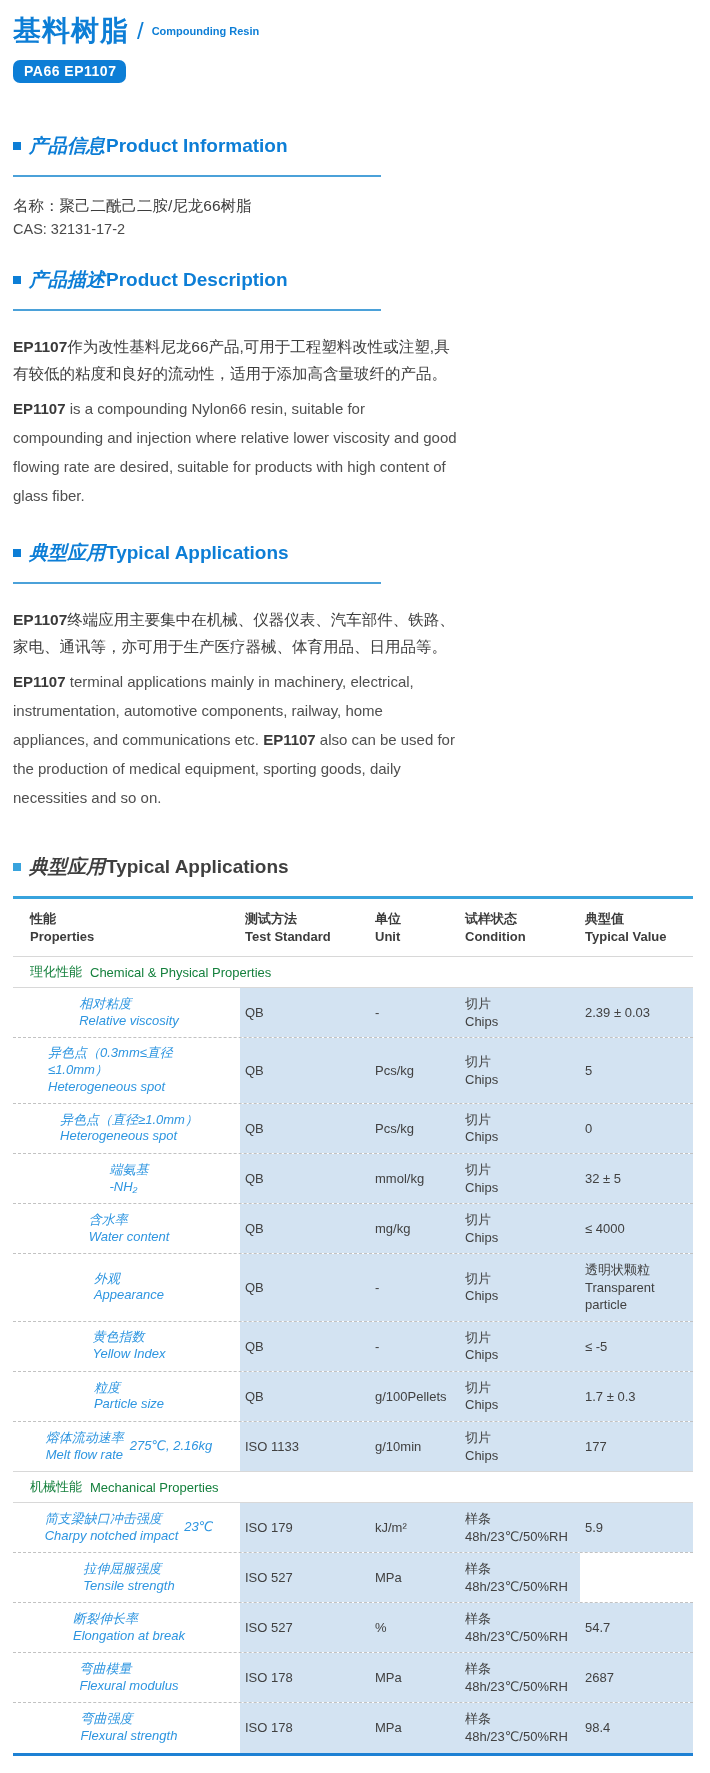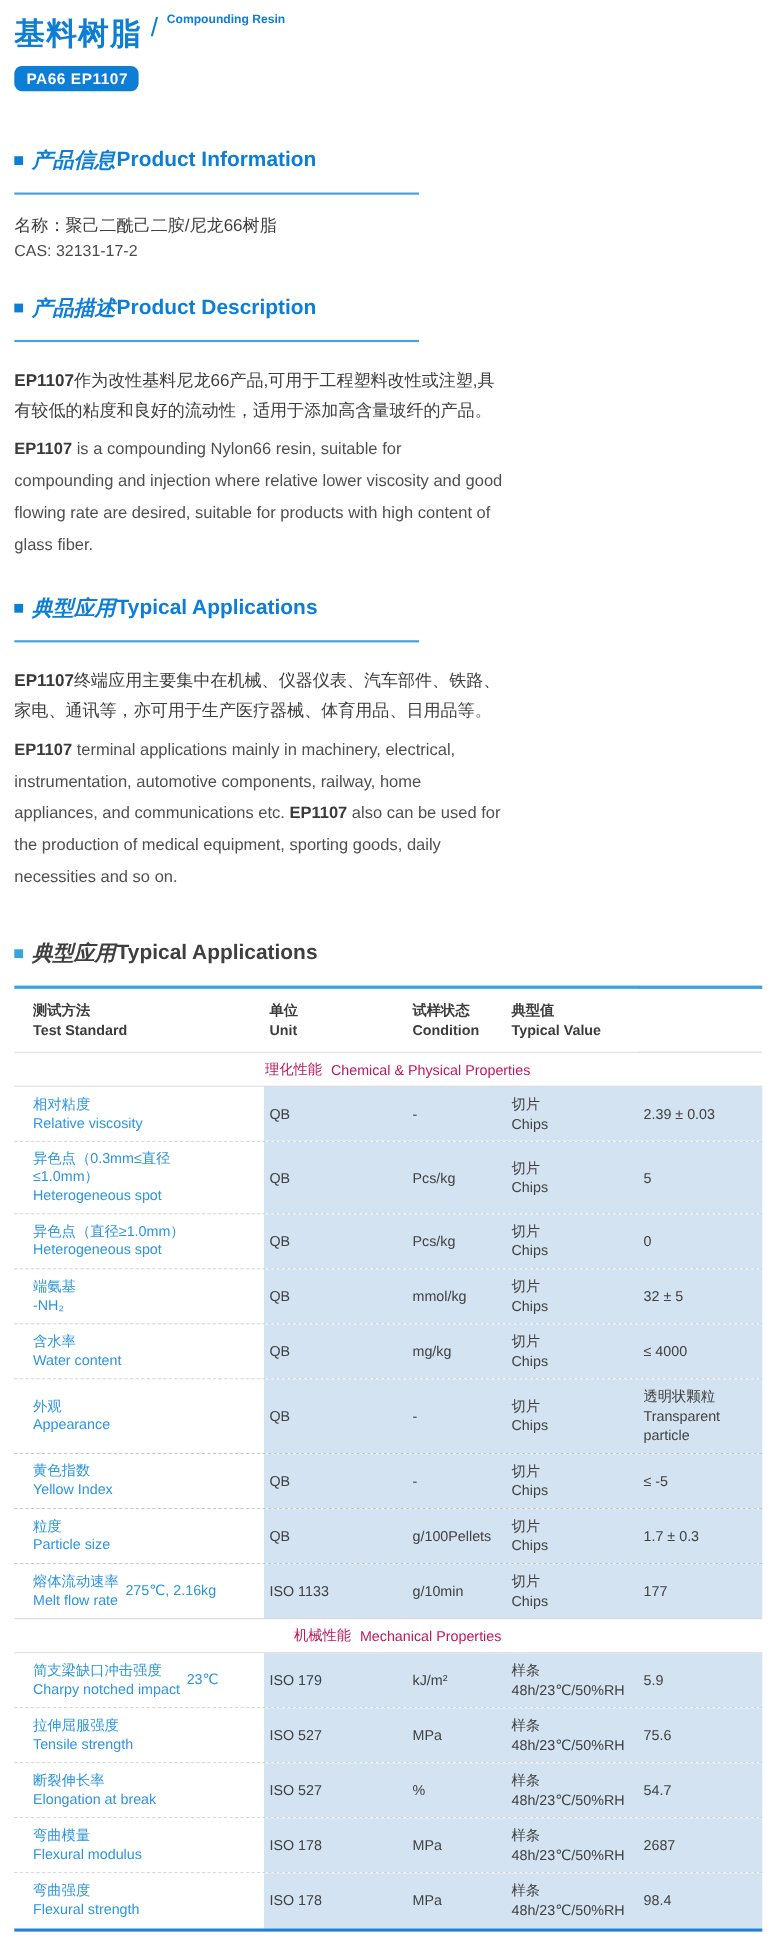--- a/index.html
+++ b/index.html
@@ -18,21 +18,21 @@
   body{
     width:710px;min-height:1773px;
     font-family:"Liberation Sans","DejaVu Sans",sans-serif;
     color:var(--text-dark);
     position:relative;
   }
   .page{width:710px;min-height:1773px;padding:12px 0 80px 0;}
 
   
   .doc-header{padding-left:13px;}
-  .doc-title{display:flex;align-items:flex-start;gap:8px;color:var(--accent);}
+  .doc-title{display:flex;align-items:center;gap:8px;color:var(--accent);}
   .doc-title .t-cn{font-size:28px;font-weight:bold;letter-spacing:1px;}
   .doc-title .t-sep{font-size:24px;font-weight:300;}
   .doc-title .t-en{font-size:11px;font-weight:bold;}
   .badge{
     display:inline-block;margin-top:10px;
     background:var(--accent);color:#ffffff;
     font-size:14px;font-weight:bold;
     padding:3px 10px 4px 11px;border-radius:7px;letter-spacing:.5px;
   }
 
@@ -68,26 +68,26 @@
     display:flex;flex-direction:column;justify-content:center;
   }
   .head-row .cell{font-weight:bold;color:#3c3c3c;padding-top:11px;padding-bottom:11px;background:#ffffff;}
   .head-row .cell:first-child{padding-left:17px;}
   .blue-bg{background:var(--row-bg);}
   .pre{white-space:pre-line;}
   .group-head{
     border-top:1px solid var(--solid-line);
     border-bottom:1px solid var(--solid-line);
     padding:6px 0 6px 17px;background:#ffffff;
-    font-size:13px;color:#be185d;display:flex;gap:8px;align-items:center;justify-content:center;
+    font-size:13px;color:#15803d;display:flex;gap:8px;align-items:center;
   }
   .data-row + .data-row{border-top:1px dashed var(--dash);}
   .prop-cell{
-    flex-direction:row;justify-content:flex-start;align-items:center;
-    padding:7px 12px 7px 17px;color:var(--prop-blue);background:#ffffff;
+    flex-direction:row;justify-content:center;align-items:center;
+    padding:7px 12px 7px 17px;color:var(--prop-blue);background:#ffffff;font-style:italic;
   }
   .prop-name{max-width:162px;line-height:1.3;}
   .prop-cn{display:block;}
   .prop-en{display:block;}
   .prop-cond{text-align:left;line-height:1.3;white-space:pre-line;flex:0 0 auto;margin-left:6px;}
   .data-row{min-height:48px;}
 </style>
 </head>
 <body>
 
@@ -141,20 +141,24 @@
     <div class="sec-head dark">
       <span class="bullet"></span>
       <span class="h-cn">典型应用</span>
       <span class="h-en">Typical Applications</span>
     </div>
   </div>
 
   <div class="ptable">
       <div class="row head-row">
         <div class="cell">
+          <span>性能</span>
+          <span>Properties</span>
+        </div>
+        <div class="cell">
           <span>测试方法</span>
           <span>Test Standard</span>
         </div>
         <div class="cell">
           <span>单位</span>
           <span>Unit</span>
         </div>
         <div class="cell">
           <span>试样状态</span>
           <span>Condition</span>
@@ -309,21 +313,20 @@
         <div class="cell prop-cell">
           <div class="prop-name">
             <span class="prop-cn">拉伸屈服强度</span>
             <span class="prop-en">Tensile strength</span>
           </div>
         </div>
         <div class="cell blue-bg">ISO 527</div>
         <div class="cell blue-bg">MPa</div>
         <div class="cell blue-bg pre">样条
 48h/23℃/50%RH</div>
-        <div class="cell blue-bg pre">75.6</div>
       </div>
       <div class="row data-row">
         <div class="cell prop-cell">
           <div class="prop-name">
             <span class="prop-cn">断裂伸长率</span>
             <span class="prop-en">Elongation at break</span>
           </div>
         </div>
         <div class="cell blue-bg">ISO 527</div>
         <div class="cell blue-bg">%</div>

